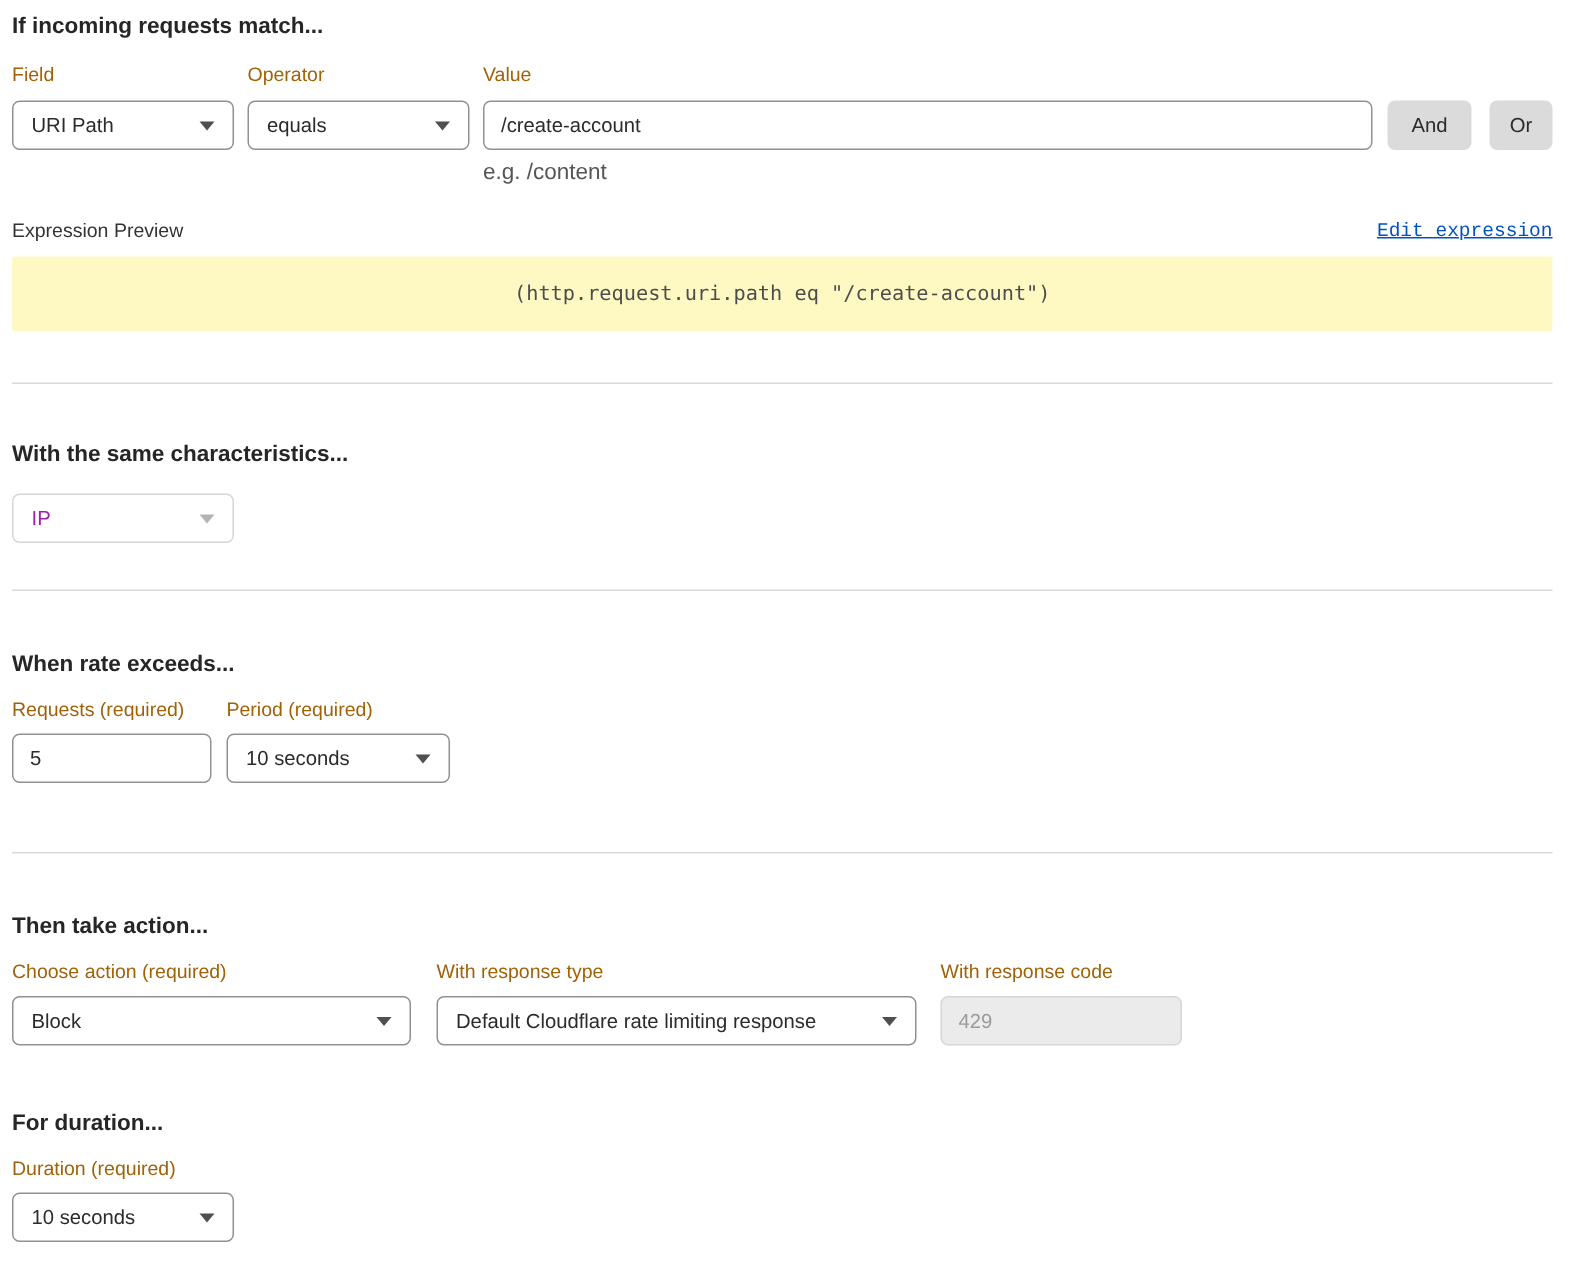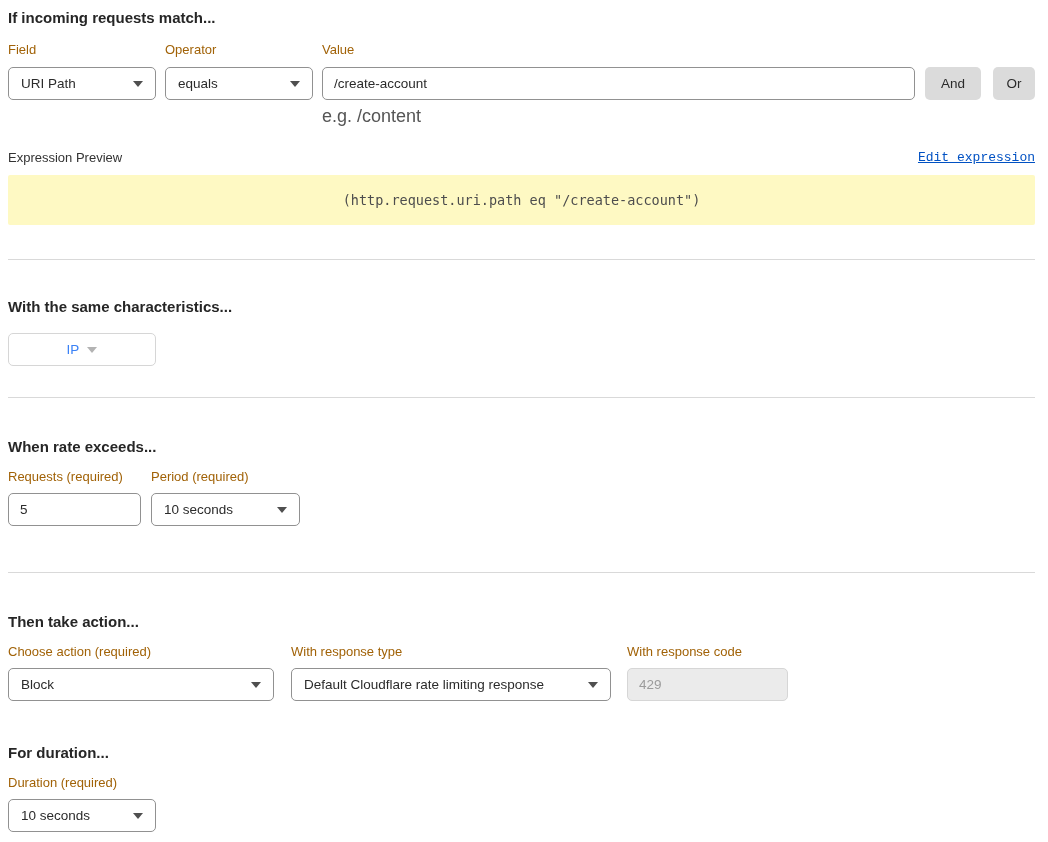--- a/index.html
+++ b/index.html
@@ -41,21 +41,21 @@
   }
   .select { justify-content: space-between; cursor: pointer; }
   .caret {
     width: 0; height: 0;
     border-left: 5px solid transparent;
     border-right: 5px solid transparent;
     border-top: 6px solid #4f4f4f;
     flex: 0 0 auto;
     margin-left: 8px;
   }
-  .select.disabled { border-color: #d6d6d6; color: #3b82f6; cursor: default; justify-content: center; }
+  .select.disabled { border-color: #d6d6d6; color: #a21caf; cursor: default; }
   .select.disabled .caret { border-top-color: #b3b3b3; }
 
   input.text-input {
     height: 33px;
     width: 100%;
     border: 1px solid #919191;
     border-radius: 5px;
     padding: 0 11px;
     font-size: 13.5px;
     font-family: "Liberation Sans", sans-serif;
@@ -88,21 +88,21 @@
   .col-gap9 { margin-left: 9px; }
   .col-value { flex: 1 1 auto; margin-left: 9px; }
   .conjunction-group {
     flex: 0 0 auto;
     display: flex;
     gap: 12px;
     margin-left: 10px;
     padding-top: 25px;
   }
 
-  .hint { font-size: 18px; color: #555555; margin-top: 6px; }
+  .hint { font-size: 15px; color: #555555; margin-top: 6px; }
 
   .expr-header {
     display: flex;
     justify-content: space-between;
     align-items: flex-end;
     margin-top: 21px;
   }
   .expr-label { font-size: 13px; color: #333333; line-height: 20px; }
   .expr-link { font-size: 13px; color: #0051c3; text-decoration: underline; line-height: 20px; cursor: pointer; font-family: Liberation Mono, monospace; }
 

